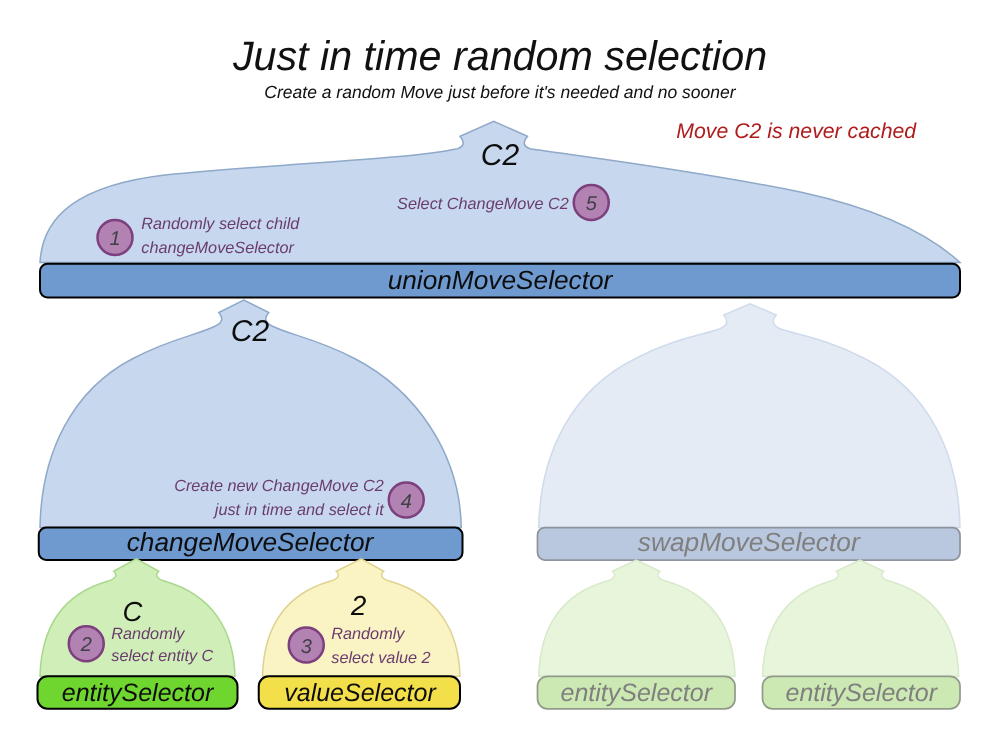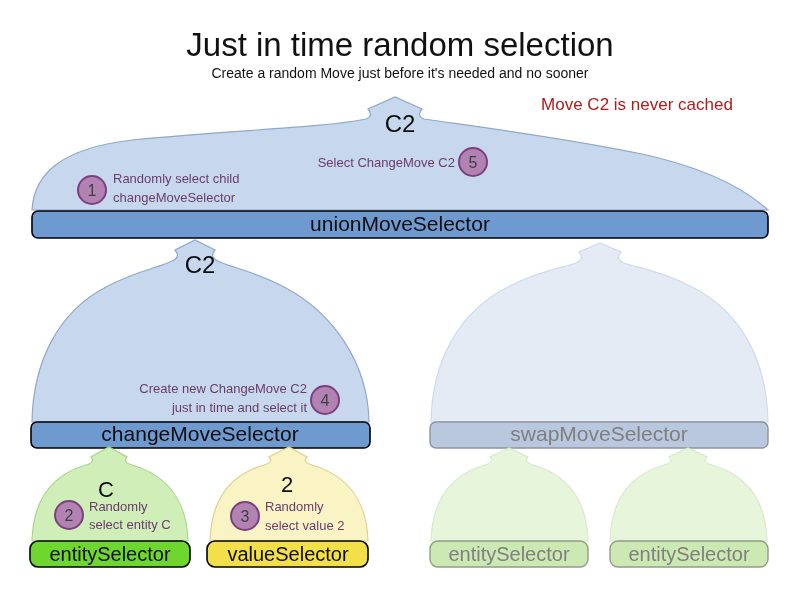--- a/index.html
+++ b/index.html
@@ -1,16 +1,16 @@
 <!DOCTYPE html>
 <html><head>
 <meta charset="utf-8">
 <style>
   html,body{margin:0;padding:0;background:#ffffff;}
-  .stage{width:656px;height:600px;position:relative;font-family:"Liberation Sans",sans-serif;}
+  .stage{width:656px;height:600px;position:relative;font-family:"Liberation Sans",sans-serif;font-style:italic;}
   svg{display:block;}
   text{font-family:"Liberation Sans",sans-serif;}
 
   .title{font-size:33px;fill:#111111;}
   .subtitle{font-size:14px;fill:#111111;}
   .note{font-size:17px;fill:#b01c1c;}
 
   .arch-blue{fill:#c7d8ee;stroke:#8fa9c9;stroke-width:1.2;}
   .arch-faded{fill:#e4ebf5;stroke:#cfdbec;stroke-width:1.2;}
   .arch-green{fill:#cfeeb8;stroke:#a9d78c;stroke-width:1.2;}

